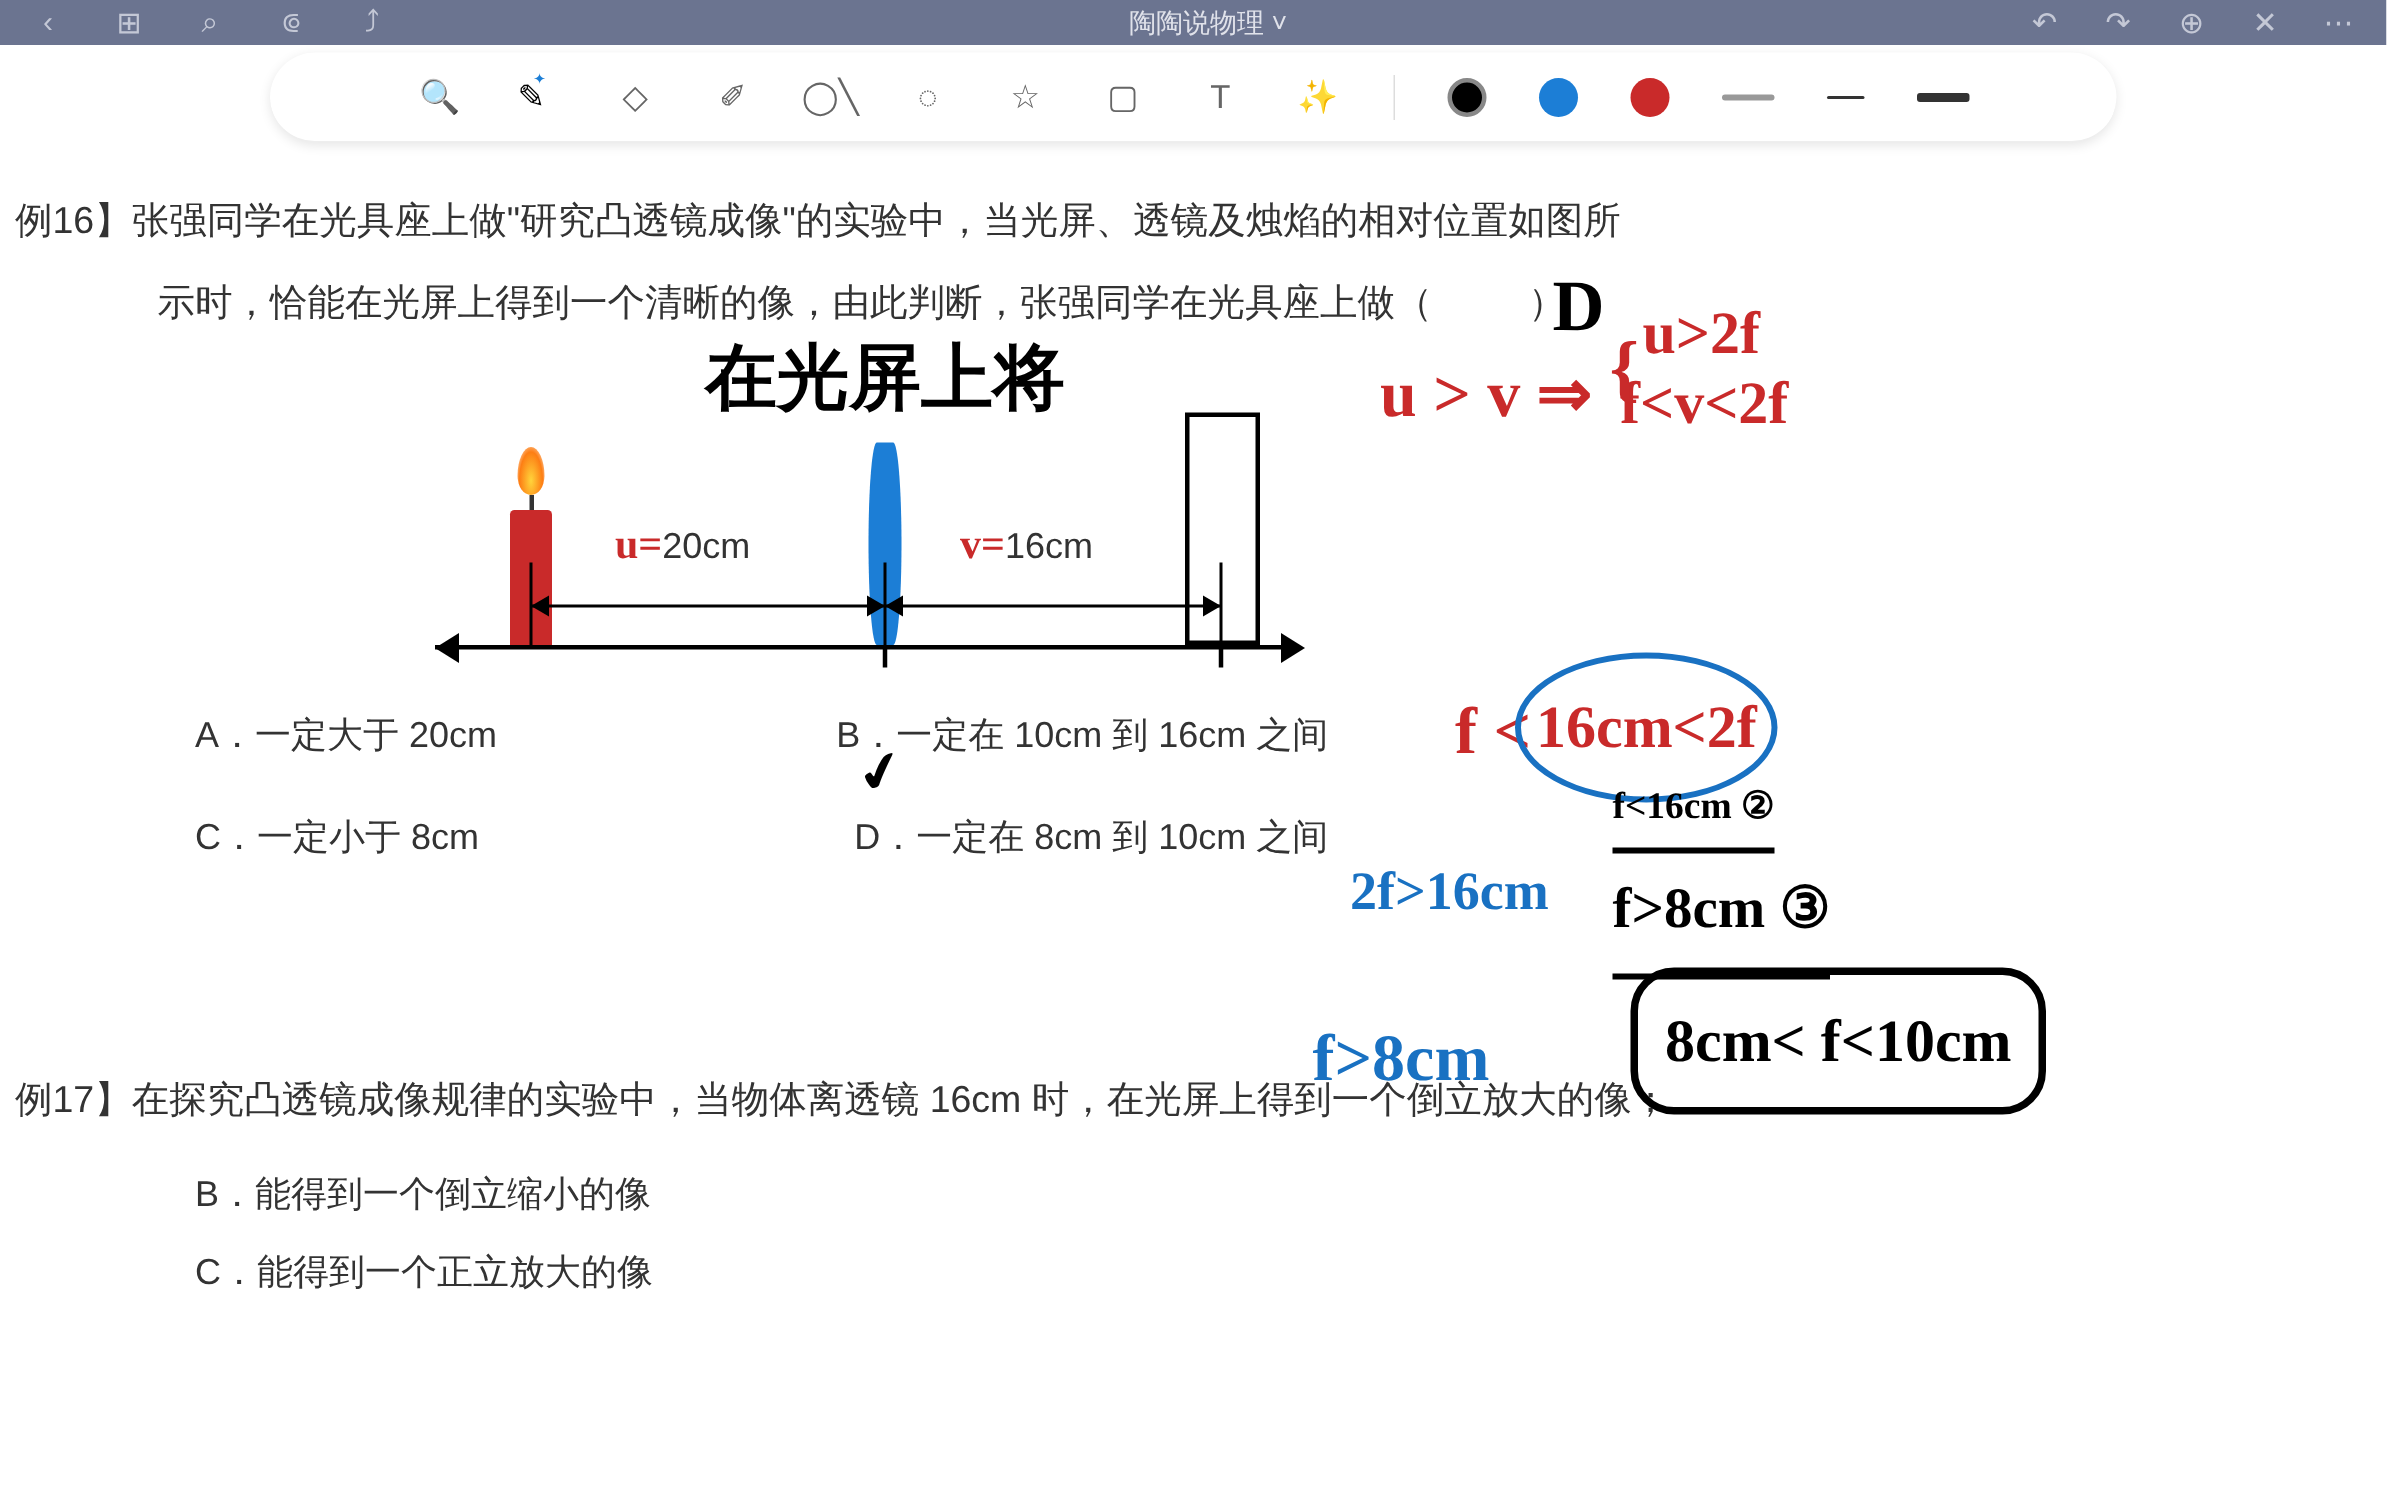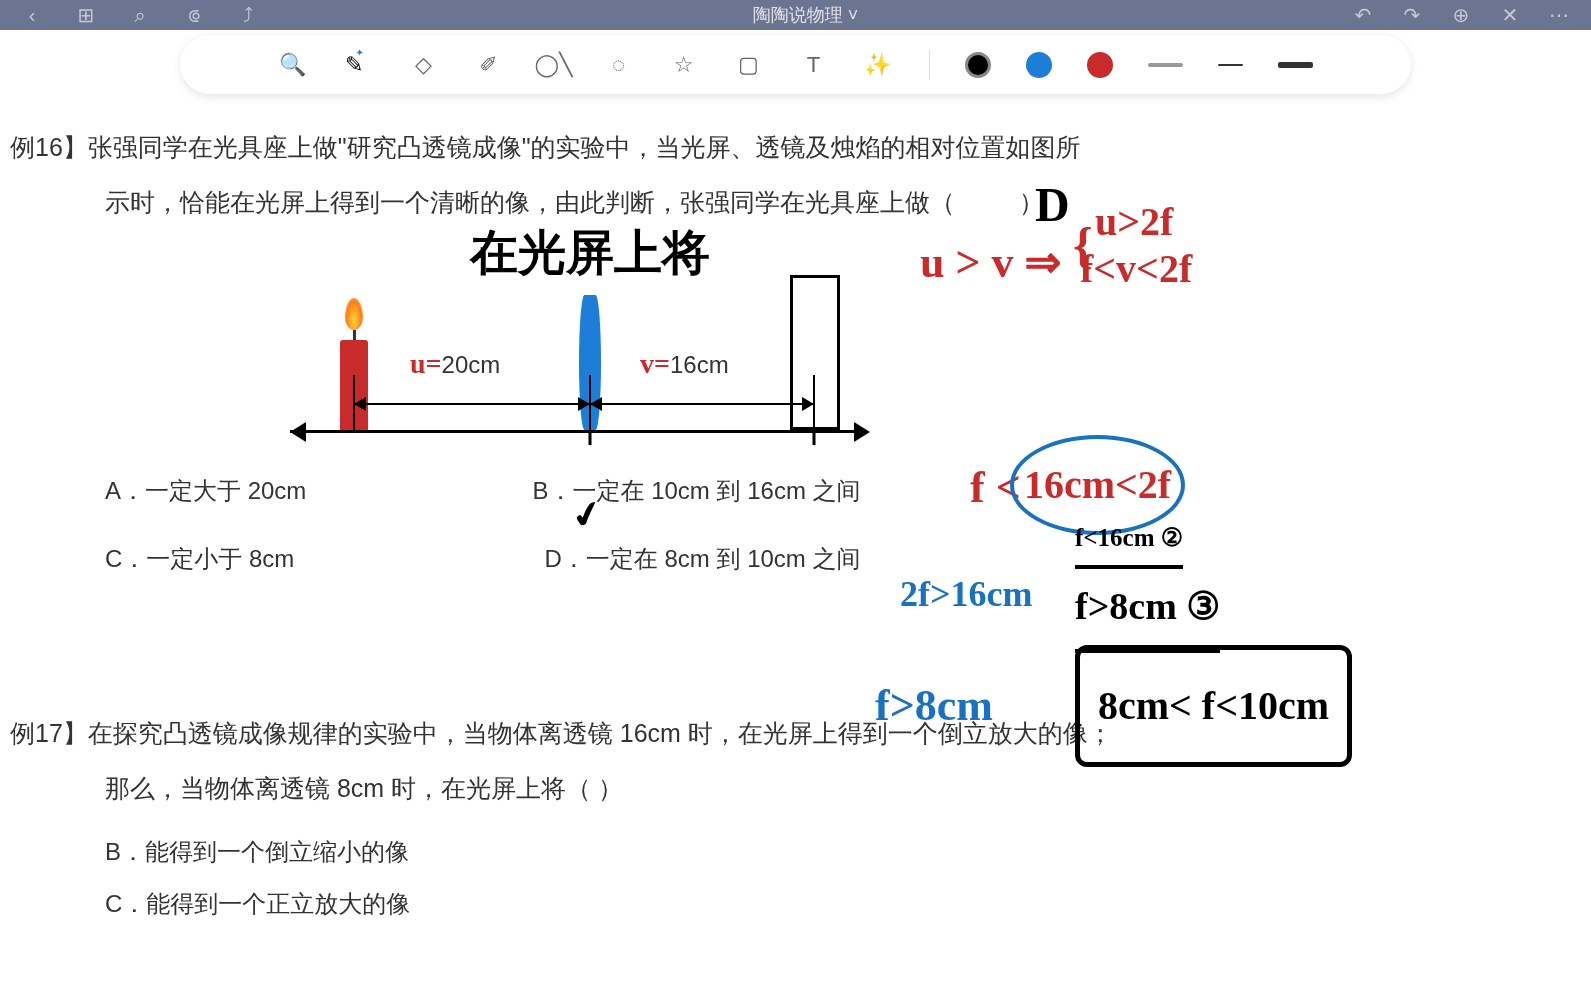--- a/index.html
+++ b/index.html
@@ -18,21 +18,21 @@
 .color-dot { width: 26px; height: 26px; border-radius: 50%; cursor: pointer; }
 .brush-line { width: 35px; height: 4px; background: #999; border-radius: 2px; }
 .brush-line.thin { height: 2px; width: 25px; }
 .brush-line.thick { height: 6px; width: 35px; background: #333; }
 
 .content { padding: 20px 10px; position: relative; font-size: 25px; color: #333; line-height: 2.2; }
 .problem { margin-bottom: 60px; }
 .problem-text { padding-left: 0; }
 .indent { padding-left: 95px; }
 .options { padding-left: 95px; display: grid; grid-template-columns: 1fr 1fr; row-gap: 15px; margin-top: 20px; }
-.option { font-size: 24px; }
+.option { font-size: 24px; margin-left: 25px; }
 
 .diagram { position: relative; width: 560px; height: 200px; margin: 15px 0 10px 280px; }
 .bench-line { position: absolute; bottom: 12px; left: 0; right: -10px; height: 3px; background: #000; }
 .bench-line:before { content: ""; position: absolute; left: 0; bottom: -9px; width: 0; height: 0; border-right: 16px solid #000; border-top: 10px solid transparent; border-bottom: 10px solid transparent; }
 .bench-line:after { content: ""; position: absolute; right: -10px; bottom: -9px; width: 0; height: 0; border-left: 16px solid #000; border-top: 10px solid transparent; border-bottom: 10px solid transparent; }
 .candle { position: absolute; bottom: 15px; left: 50px; width: 28px; }
 .candle-body { width: 28px; height: 90px; background: #c92a2a; border-radius: 3px 3px 0 0; }
 .candle-wick { width: 3px; height: 10px; background: #333; margin: 0 auto; }
 .candle-flame { width: 18px; height: 32px; margin: 0 auto; background: radial-gradient(ellipse at 50% 70%, #ffd43b 0%, #fd7e14 60%, transparent 100%); border-radius: 50% 50% 50% 50% / 60% 60% 40% 40%; }
 .lens { position: absolute; bottom: 15px; left: 300px; width: 22px; height: 135px; background: #1c7ed6; border-radius: 50% / 100%; transform: translateX(-50%); }
@@ -45,21 +45,21 @@
 .dim-line:after { right: 0; border-left: 12px solid #000; border-top: 7px solid transparent; border-bottom: 7px solid transparent; }
 .dim-u { left: 64px; width: 236px; }
 .dim-v { left: 300px; width: 224px; }
 .dim-tick { position: absolute; bottom: 15px; width: 2px; height: 55px; background: #000; }
 .dim-label { position: absolute; bottom: 50px; font-size: 24px; color: #333; }
 
 .hand { position: absolute; font-family: "Comic Sans MS", cursive; font-weight: bold; }
 .red { color: #c92a2a; }
 .black { color: #000; }
 .blue { color: #1971c2; }
-.box-answer { position: absolute; border: 5px solid #000; border-radius: 12px; padding: 12px 18px; }
+.box-answer { position: absolute; border: 5px solid #000; border-radius: 29px; padding: 0 18px; margin-left: 12px; }
 .circle-blue { border: 4px solid #1971c2; border-radius: 50%; padding: 2px 10px; display: inline-block; }
 .underline-black { border-bottom: 4px solid #000; }
 .check { position: absolute; font-size: 36px; transform: rotate(-15deg); }
 </style>
 </head>
 <body>
 
 <div class="top-bar">
   <div class="top-left">
     <div class="icon">‹</div>
@@ -138,21 +138,20 @@
       <div class="option">A．一定大于 20cm</div>
       <div class="option">B．一定在 10cm 到 16cm 之间</div>
       <div class="option">C．一定小于 8cm</div>
       <div class="option" style="position:relative;left:12px;">D．一定在 8cm 到 10cm 之间</div>
     </div>
   </div>
 
   <div class="problem" style="margin-top:120px;">
     <div class="problem-text">
       <span>例17】</span><span>在探究凸透镜成像规律的实验中，当物体离透镜 16cm 时，在光屏上得到一个倒立放大的像；</span>
-      <div class="indent">那么，当物体离透镜 8cm 时，在光屏上将（       ）</div>
     </div>
     <div class="indent" style="margin-top:10px;">
       <div class="option">B．能得到一个倒立缩小的像</div>
       <div class="option">C．能得到一个正立放大的像</div>
     </div>
   </div>
 
   <div class="hand black" style="top:100px;left:470px;font-size:48px;">在光屏上将</div>
   <div class="hand black" style="top:52px;left:1035px;font-size:48px;">D</div>
   <div class="hand red" style="top:115px;left:920px;font-size:44px;">u &gt; v ⇒</div>

